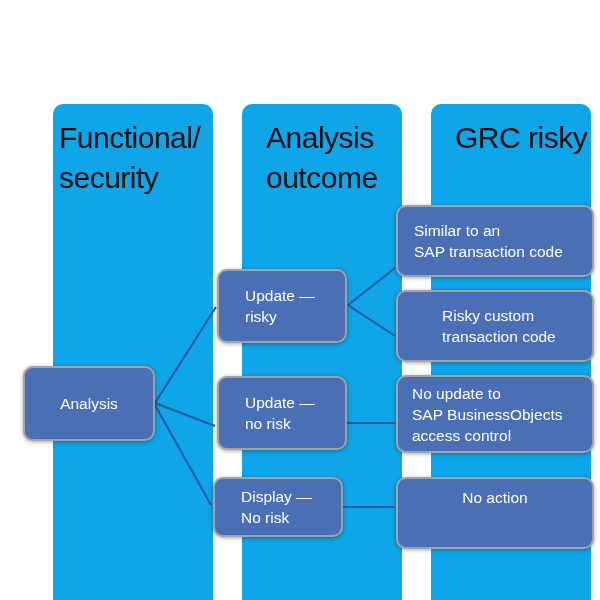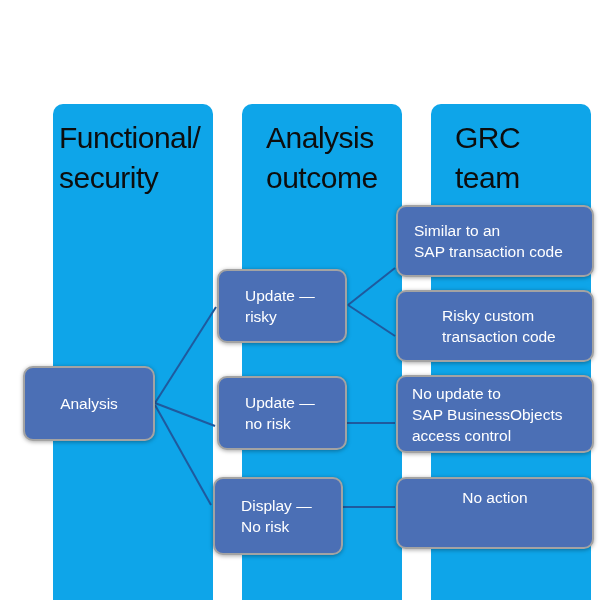--- a/index.html
+++ b/index.html
@@ -19,41 +19,41 @@
 
 <div class="lane" style="left:13px; width:160px;">
   <div class="lane-title" style="left:6px;">Functional/
 security</div>
 </div>
 <div class="lane" style="left:202px; width:160px;">
   <div class="lane-title" style="left:24px;">Analysis
 outcome</div>
 </div>
 <div class="lane" style="left:391px; width:160px;">
-  <div class="lane-title" style="left:24px;">GRC team</div>
+  <div class="lane-title" style="left:24px;">GRC risky</div>
 </div>
 
 <svg class="links" width="600" height="600">
   <g stroke="#1f5a9e" stroke-width="2" fill="none">
     <line x1="155" y1="403" x2="216" y2="307"></line>
     <line x1="155" y1="403" x2="215" y2="426"></line>
     <line x1="155" y1="405" x2="211" y2="505"></line>
     <line x1="348" y1="305" x2="395" y2="268"></line>
     <line x1="348" y1="305" x2="395" y2="336"></line>
     <line x1="347" y1="423" x2="395" y2="423"></line>
     <line x1="343" y1="507" x2="395" y2="507"></line>
   </g>
 </svg>
 
 <div class="node center" style="left:23px; top:366px; width:132px; height:75px;">Analysis</div>
 <div class="node" style="left:217px; top:269px; width:130px; height:74px; padding-left:26px;">Update —
 risky</div>
 <div class="node" style="left:217px; top:376px; width:130px; height:74px; padding-left:26px;">Update —
 no risk</div>
-<div class="node" style="left:213px; top:477px; width:130px; height:78px; padding-left:26px;">Display —
+<div class="node" style="left:213px; top:477px; width:130px; height:60px; padding-left:26px;">Display —
 No risk</div>
 <div class="node" style="left:396px; top:205px; width:198px; height:72px; padding-left:16px;">Similar to an
 SAP transaction code</div>
 <div class="node" style="left:396px; top:290px; width:198px; height:72px; padding-left:44px;">Risky custom
 transaction code</div>
 <div class="node" style="left:396px; top:375px; width:198px; height:78px; padding-left:14px;">No update to
 SAP BusinessObjects
 access control</div>
 <div class="node center" style="left:396px; top:477px; width:198px; height:72px; align-items:flex-start; padding-top:8px;">No action</div>
 

